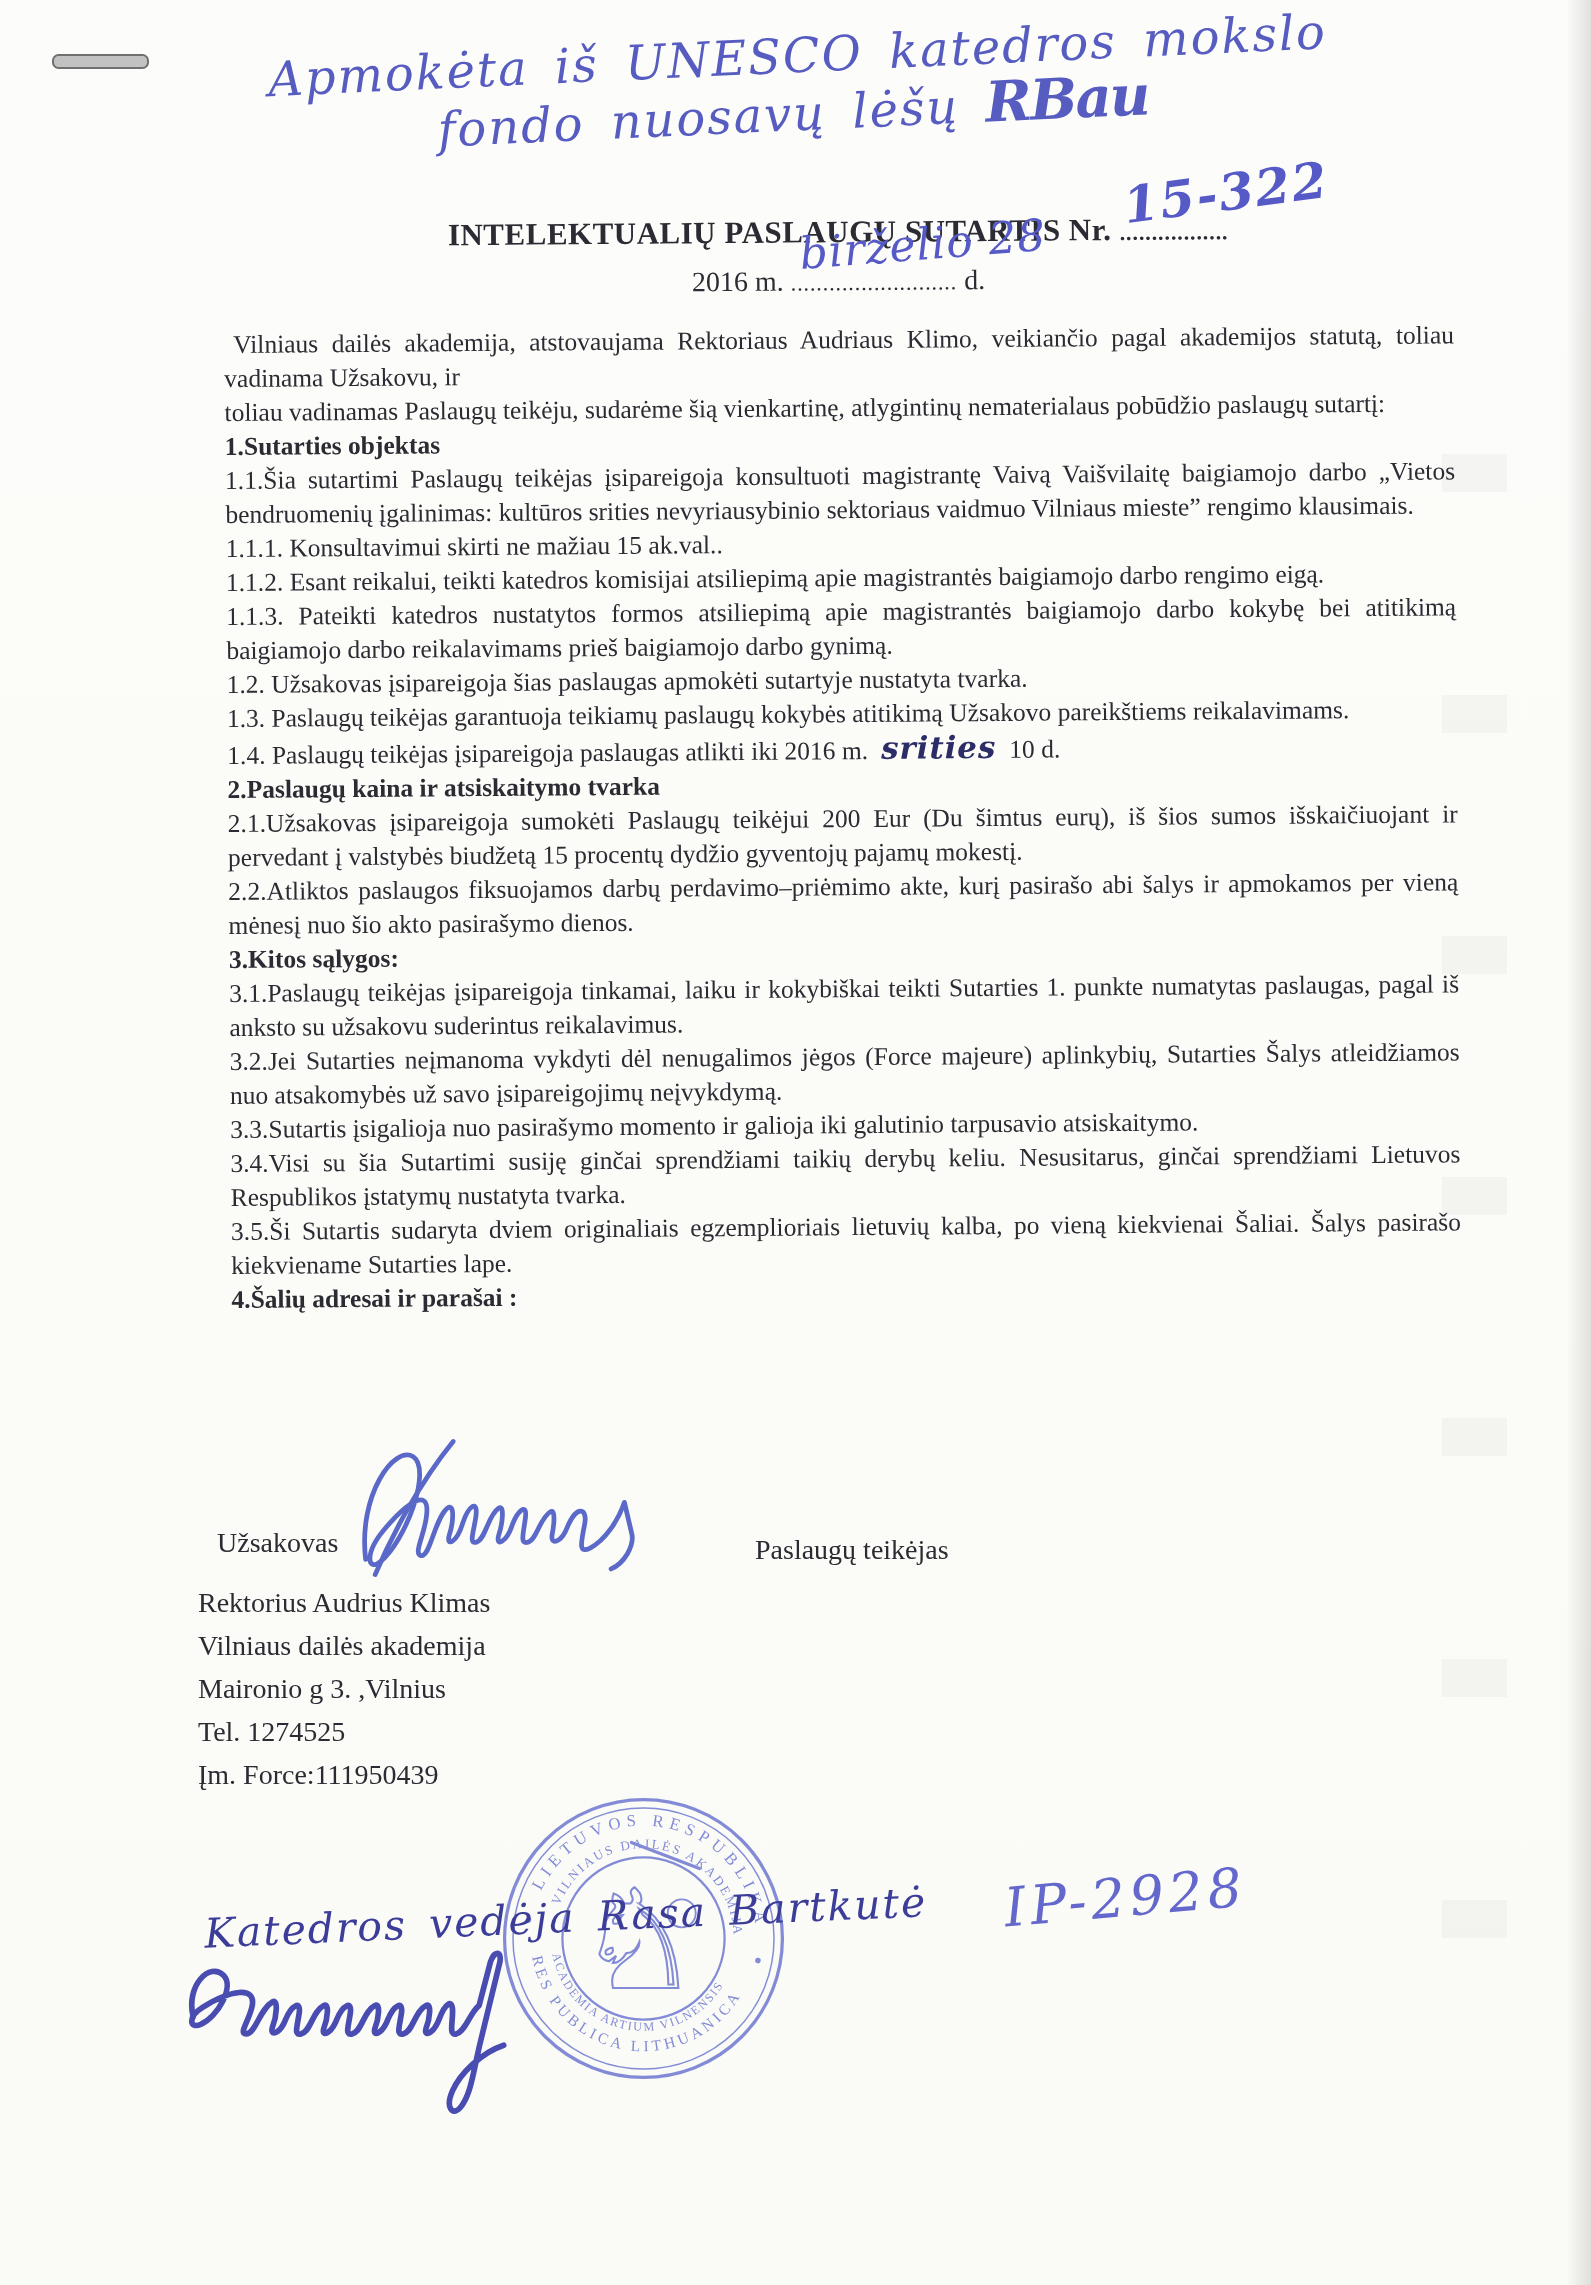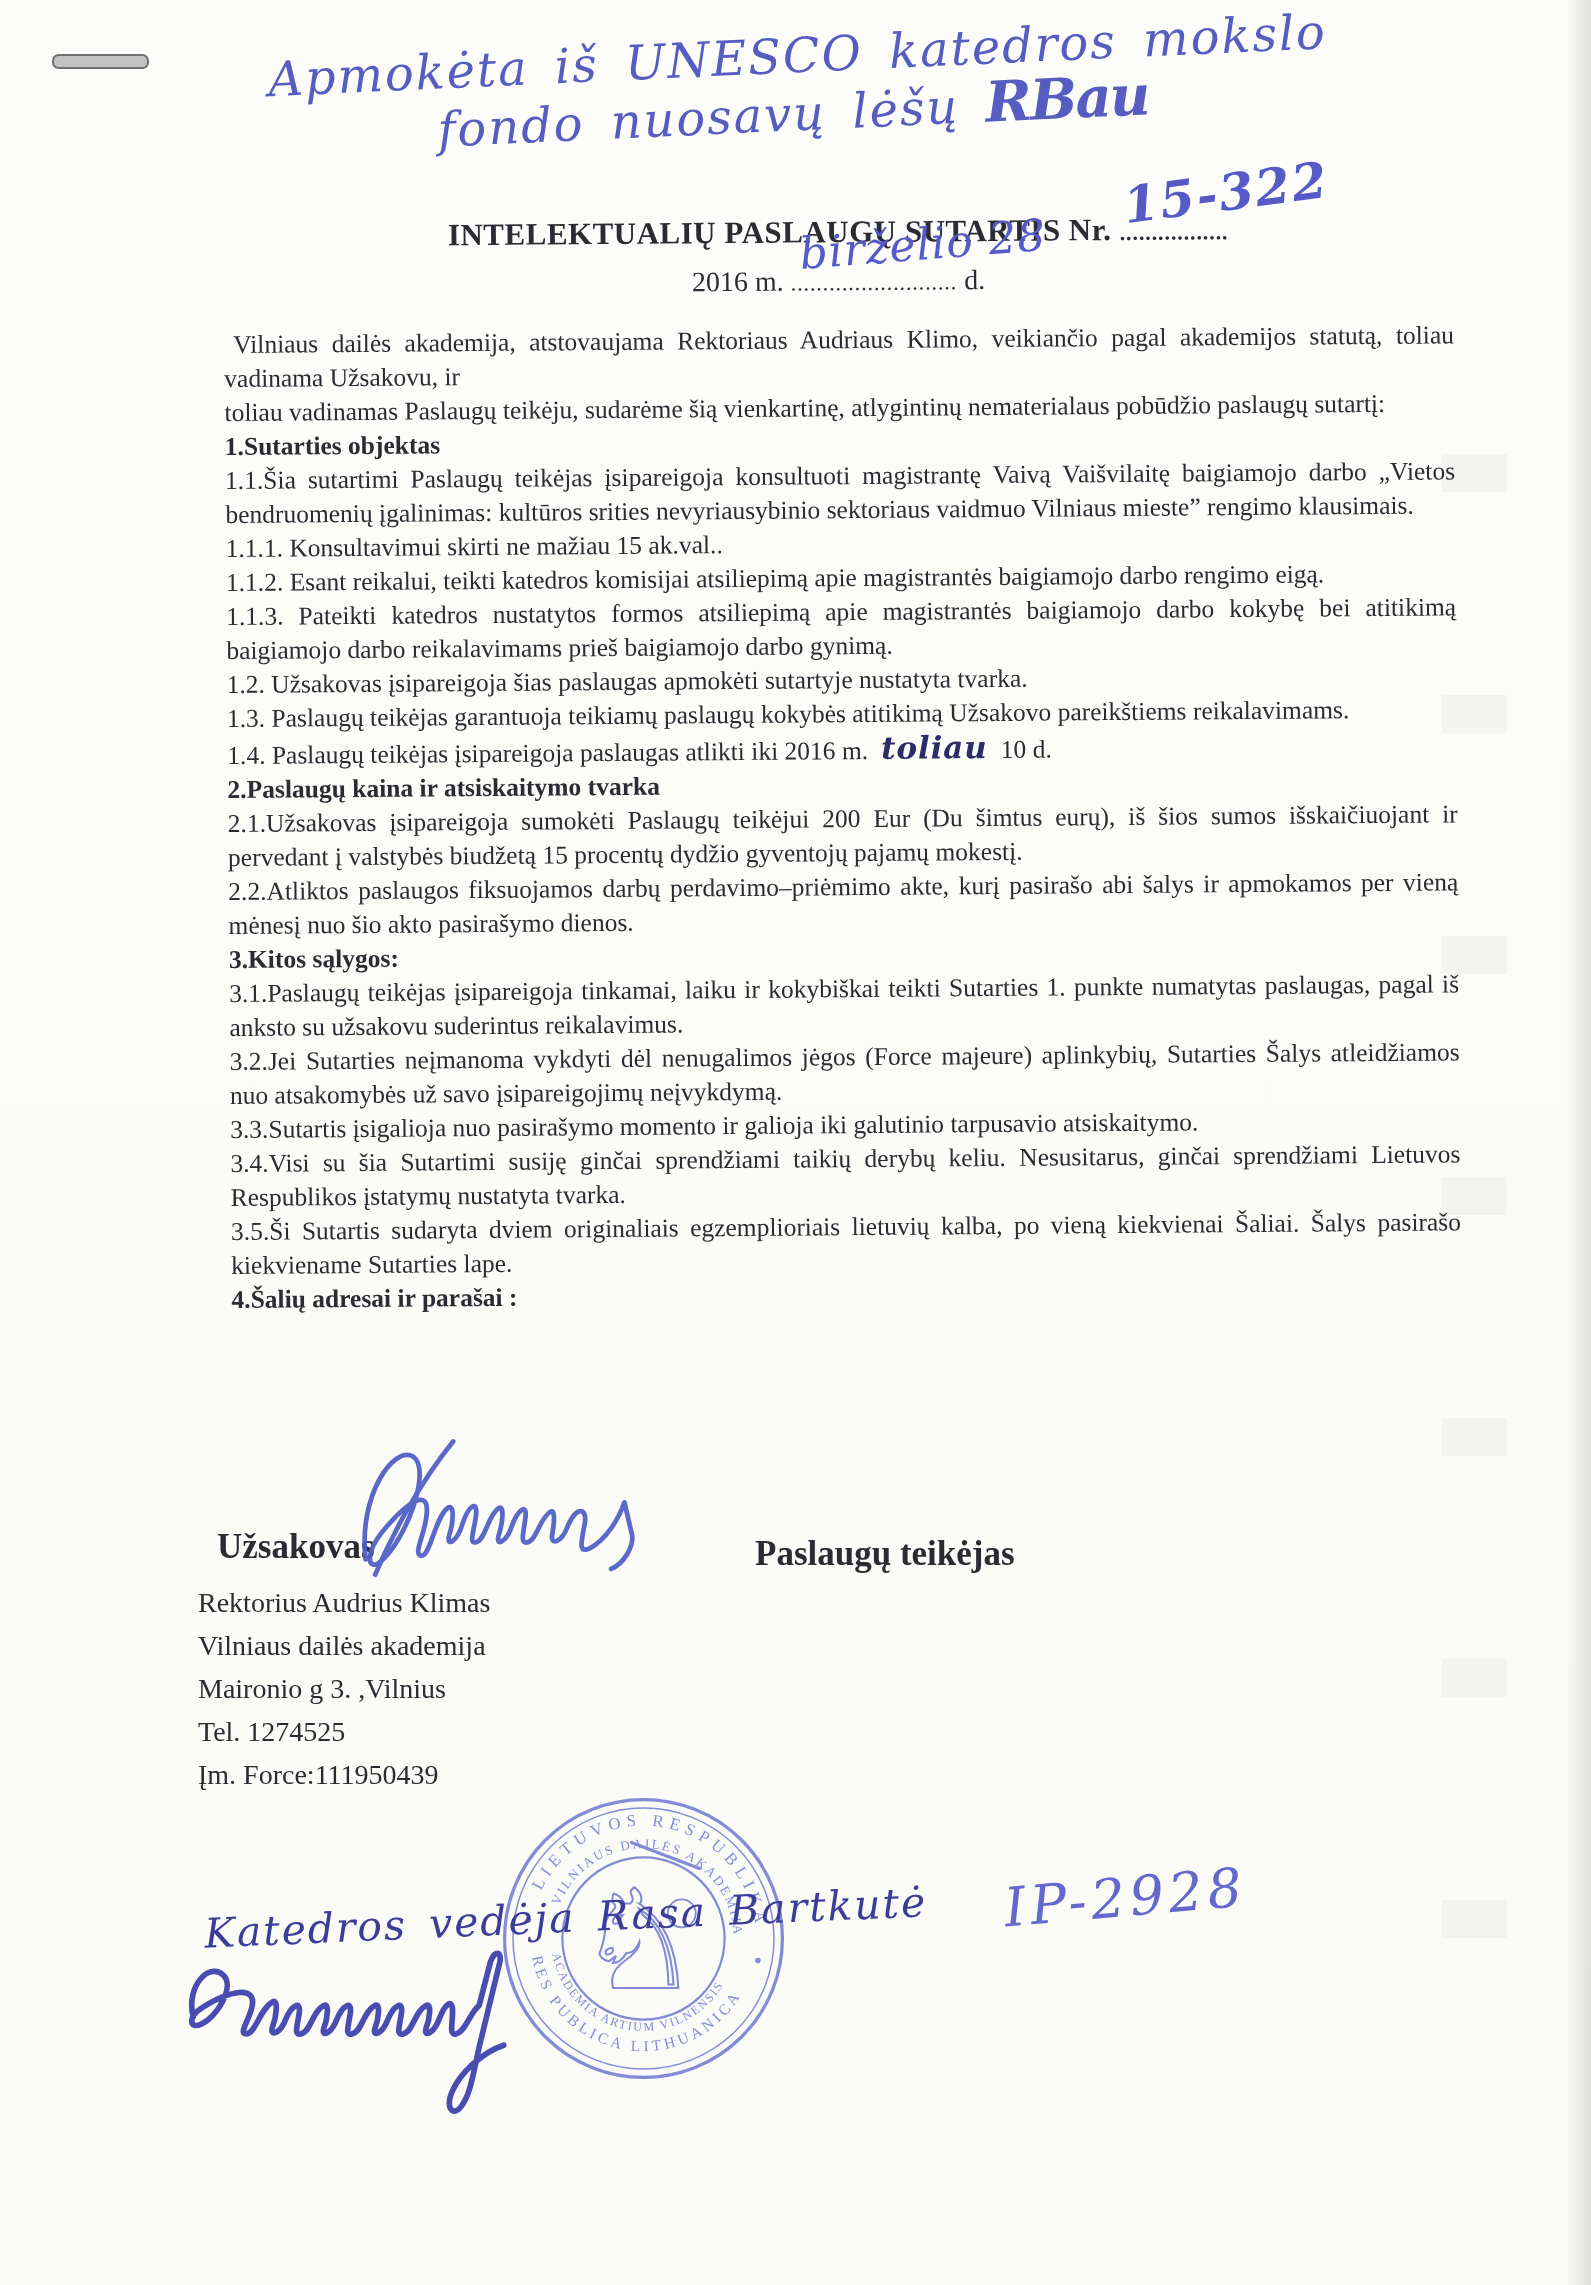--- a/index.html
+++ b/index.html
@@ -33,21 +33,21 @@
   .date-line{text-align:center;font-size:28px;margin-top:15px;white-space:nowrap;}
   .hand-month{position:absolute;left:9.3px;top:-46px;font-size:44px;color:#565ac6;
               transform:rotate(-4deg);white-space:nowrap;letter-spacing:0.9px;}
   .body-text{margin-top:26px;font-size:25.5px;line-height:34px;text-align:justify;}
   .body-text p{margin:0;}
   .body-text p.h{font-weight:bold;}
   .body-text p.indent{text-indent:9.3px;}
   .hand-inline{font-family:"DejaVu Serif", serif;font-style:italic;font-weight:bold;
                color:#2c2d66;font-size:31px;margin:0 13px;letter-spacing:0.9px;}
   
-  .label{position:absolute;font-size:35px;font-weight:bold;}
+  .label{position:absolute;font-size:28px;}
   .sig-svg{position:absolute;overflow:visible;}
   .addr{position:absolute;left:198px;top:1581px;font-size:28px;line-height:43px;}
   .prepared{position:absolute;left:208px;top:1838px;font-size:23px;line-height:31px;}
   .signoff{position:absolute;left:204px;top:1894px;font-size:41px;color:#3b3d99;
            transform:rotate(-2.5deg);letter-spacing:1.9px;word-spacing:7.4px;white-space:nowrap;}
   .registry{position:absolute;left:1004px;top:1866px;font-size:54px;color:#6468cc;
             transform:rotate(-5deg);letter-spacing:4.6px;white-space:nowrap;}
   .stamp{position:absolute;left:499px;top:1794px;width:289px;height:289px;opacity:.95;}
 </style>
 </head>
@@ -89,21 +89,21 @@
       <p class="indent">Vilniaus dailės akademija, atstovaujama Rektoriaus Audriaus Klimo, veikiančio pagal akademijos statutą, toliau vadinama Užsakovu, ir</p>
       <p>toliau vadinamas Paslaugų teikėju, sudarėme šią vienkartinę, atlygintinų nematerialaus pobūdžio paslaugų sutartį:</p>
       <p class="h">1.Sutarties objektas</p>
       <p>1.1.Šia sutartimi Paslaugų teikėjas įsipareigoja konsultuoti magistrantę Vaivą Vaišvilaitę baigiamojo darbo „Vietos bendruomenių įgalinimas: kultūros srities nevyriausybinio sektoriaus vaidmuo Vilniaus mieste” rengimo klausimais.</p>
       <p>1.1.1. Konsultavimui skirti ne mažiau 15 ak.val..</p>
       <p>1.1.2. Esant reikalui, teikti katedros komisijai atsiliepimą apie magistrantės baigiamojo darbo rengimo eigą.</p>
       <p>1.1.3. Pateikti  katedros nustatytos formos atsiliepimą apie magistrantės baigiamojo darbo kokybę bei atitikimą baigiamojo darbo reikalavimams prieš baigiamojo darbo gynimą.</p>
       <p>1.2. Užsakovas  įsipareigoja šias paslaugas apmokėti sutartyje nustatyta tvarka.</p>
       <p>1.3. Paslaugų teikėjas garantuoja teikiamų paslaugų kokybės atitikimą Užsakovo pareikštiems reikalavimams.</p>
       <p>
-        <span>1.4. Paslaugų teikėjas įsipareigoja paslaugas atlikti iki 2016 m.</span><span class="hand-inline">toliau</span><span>10 d.</span>
+        <span>1.4. Paslaugų teikėjas įsipareigoja paslaugas atlikti iki 2016 m.</span><span class="hand-inline">srities</span><span>10 d.</span>
       </p>
       <p class="h">2.Paslaugų kaina ir atsiskaitymo tvarka</p>
       <p>2.1.Užsakovas įsipareigoja sumokėti Paslaugų teikėjui 200 Eur (Du šimtus eurų), iš šios sumos išskaičiuojant ir pervedant į valstybės biudžetą 15 procentų dydžio gyventojų pajamų mokestį.</p>
       <p>2.2.Atliktos paslaugos fiksuojamos darbų perdavimo–priėmimo akte, kurį pasirašo abi šalys ir apmokamos per vieną mėnesį nuo šio akto pasirašymo dienos.</p>
       <p class="h">3.Kitos sąlygos:</p>
       <p>3.1.Paslaugų teikėjas įsipareigoja tinkamai, laiku ir kokybiškai teikti Sutarties 1. punkte numatytas paslaugas, pagal iš anksto su užsakovu suderintus reikalavimus.</p>
       <p>3.2.Jei Sutarties neįmanoma vykdyti dėl nenugalimos jėgos (Force majeure) aplinkybių, Sutarties Šalys atleidžiamos nuo atsakomybės už savo įsipareigojimų neįvykdymą.</p>
       <p>3.3.Sutartis įsigalioja nuo pasirašymo momento ir galioja iki galutinio tarpusavio atsiskaitymo.</p>
       <p>3.4.Visi su šia Sutartimi susiję ginčai sprendžiami taikių derybų keliu. Nesusitarus, ginčai sprendžiami Lietuvos Respublikos įstatymų nustatyta tvarka.</p>
       <p>3.5.Ši Sutartis sudaryta dviem originaliais egzemplioriais lietuvių kalba, po vieną kiekvienai Šaliai. Šalys pasirašo kiekviename Sutarties lape.</p>

